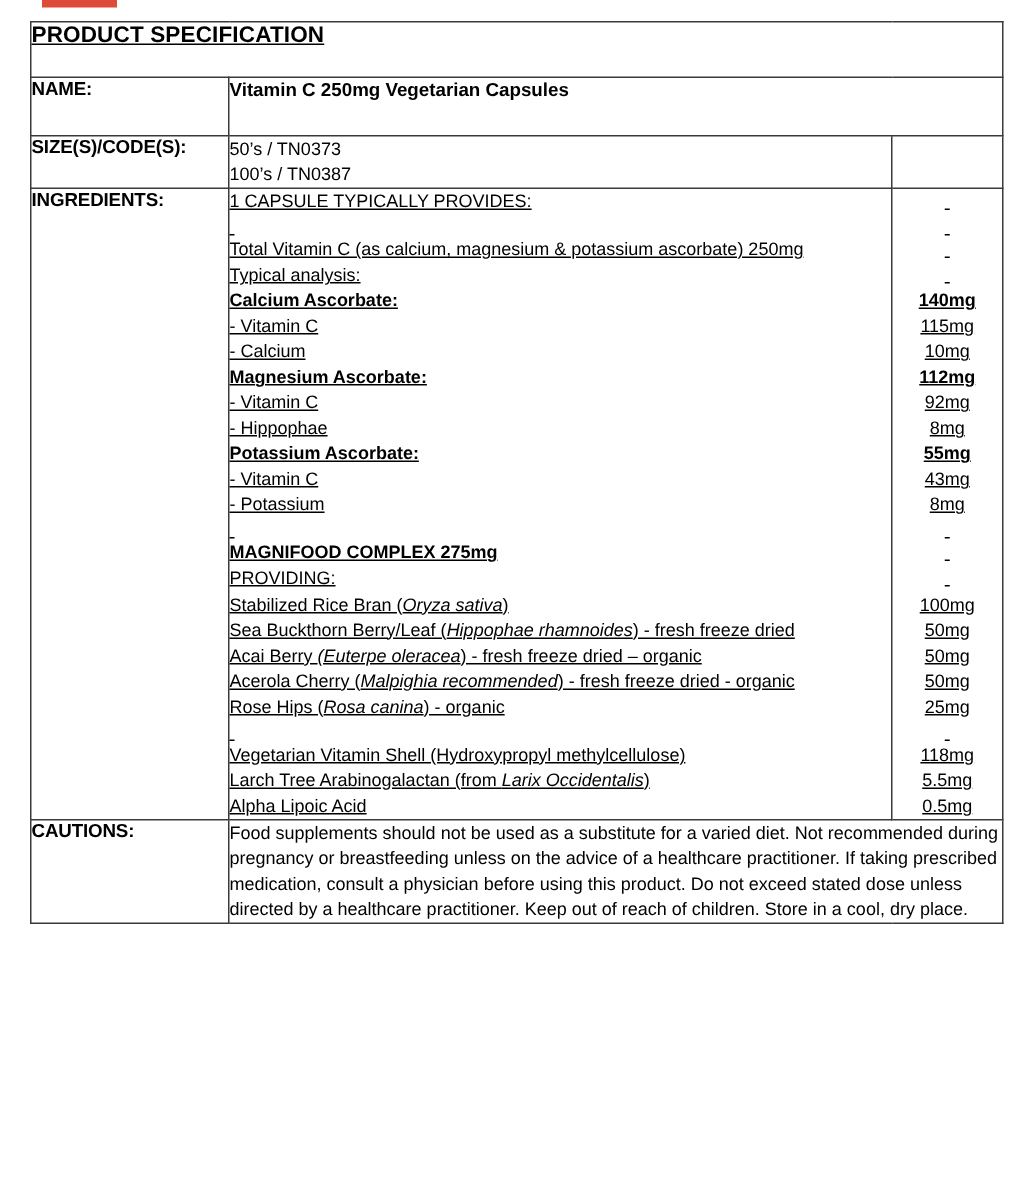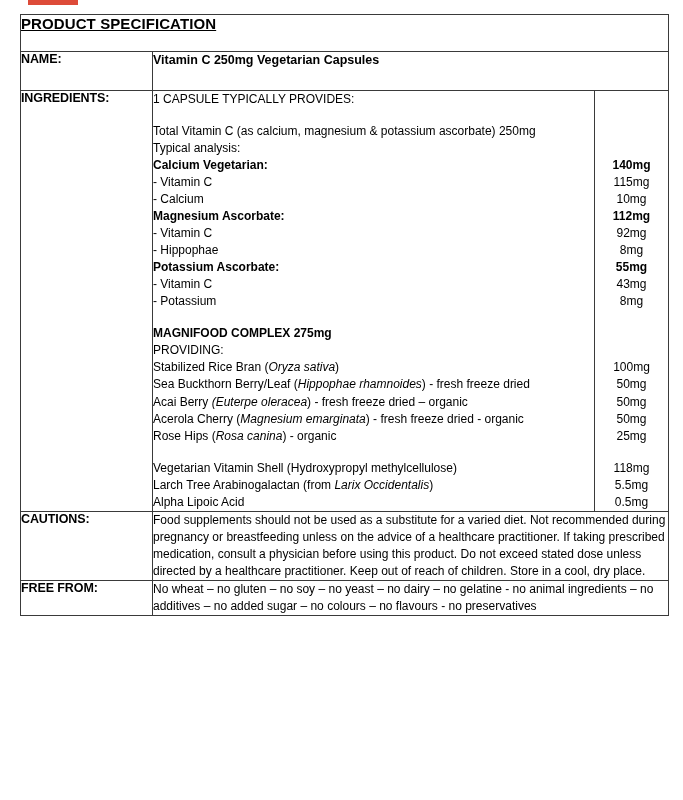--- a/index.html
+++ b/index.html
@@ -85,20 +85,21 @@
   }
 
   
   .size-row td { height: 32px; }
 
   
   .ing-row .body-cell,
   .ing-row .amt-cell {
     padding-top: 7px;
     padding-bottom: 8px;
+    text-decoration: underline;
   }
   .ing-line { white-space: nowrap; }
   .ing-line.b { font-weight: bold; }
   .ing-line.spacer { height: 15px; }
   .ing-line i { font-style: italic; text-align: center; }
 
   .directions-row td { height: 40px; }
   .cautions-row td { padding-bottom: 5px; }
   .freefrom-row td { padding-bottom: 7px; }
 </style>
@@ -121,47 +122,55 @@
       </td>
     </tr>
 
     <tr class="name-row">
       <td class="label-cell">NAME:</td>
       <td class="body-cell" colspan="2">
         <span class="name-value">Vitamin C 250mg Vegetarian Capsules</span>
       </td>
     </tr>
 
+    <tr class="size-row">
+      <td class="label-cell">SIZE(S)/CODE(S):</td>
+      <td class="body-cell">
+        <div>50’s / TN0373</div>
+        <div>100’s / TN0387</div>
+      </td>
+      <td class="amt-cell"></td>
+    </tr>
 
     <tr class="ing-row">
       <td class="label-cell">INGREDIENTS:</td>
       <td class="body-cell">
         <div class="ing-line">1 CAPSULE TYPICALLY PROVIDES:</div>
         <div class="ing-line spacer">&nbsp;</div>
         <div class="ing-line">Total Vitamin C (as calcium, magnesium &amp; potassium ascorbate) 250mg</div>
         <div class="ing-line">Typical analysis:</div>
         <div id="analysis-names">
-            <div class="ing-line b">Calcium Vegetarian:</div>
+            <div class="ing-line b">Calcium Ascorbate:</div>
             <div class="ing-line">- Vitamin C</div>
             <div class="ing-line">- Calcium</div>
             <div class="ing-line b">Magnesium Ascorbate:</div>
             <div class="ing-line">- Vitamin C</div>
             <div class="ing-line">- Hippophae</div>
             <div class="ing-line b">Potassium Ascorbate:</div>
             <div class="ing-line">- Vitamin C</div>
             <div class="ing-line">- Potassium</div>
           </div>
         <div class="ing-line spacer">&nbsp;</div>
         <div class="ing-line b">MAGNIFOOD COMPLEX 275mg</div>
         <div class="ing-line">PROVIDING:</div>
         <div id="magnifood-names">
             <div class="ing-line">Stabilized Rice Bran (<i>Oryza sativa</i>)</div>
             <div class="ing-line">Sea Buckthorn Berry/Leaf (<i>Hippophae rhamnoides</i>) - fresh freeze dried</div>
             <div class="ing-line">Acai Berry <i>(Euterpe oleracea</i>) - fresh freeze dried – organic</div>
-            <div class="ing-line">Acerola Cherry (<i>Magnesium emarginata</i>) - fresh freeze dried - organic</div>
+            <div class="ing-line">Acerola Cherry (<i>Malpighia recommended</i>) - fresh freeze dried - organic</div>
             <div class="ing-line">Rose Hips (<i>Rosa canina</i>) - organic</div>
           </div>
         <div class="ing-line spacer">&nbsp;</div>
         <div id="other-names">
             <div class="ing-line">Vegetarian Vitamin Shell (Hydroxypropyl methylcellulose)</div>
             <div class="ing-line">Larch Tree Arabinogalactan (from <i>Larix Occidentalis</i>)</div>
             <div class="ing-line">Alpha Lipoic Acid</div>
           </div>
       </td>
       <td class="amt-cell">
@@ -198,19 +207,15 @@
           </div>
       </td>
     </tr>
 
 
     <tr class="cautions-row">
       <td class="label-cell">CAUTIONS:</td>
       <td class="body-cell" colspan="2">Food supplements should not be used as a substitute for a varied diet. Not recommended during pregnancy or breastfeeding unless on the advice of a healthcare practitioner. If taking prescribed medication, consult a physician before using this product. Do not exceed stated dose unless directed by a healthcare practitioner. Keep out of reach of children. Store in a cool, dry place.</td>
     </tr>
 
-    <tr class="freefrom-row">
-      <td class="label-cell">FREE FROM:</td>
-      <td class="body-cell" colspan="2">No wheat – no gluten – no soy – no yeast – no dairy – no gelatine - no animal ingredients – no additives – no added sugar – no colours – no flavours - no preservatives</td>
-    </tr>
 
   </tbody>
 </table>
 
 </body></html>

